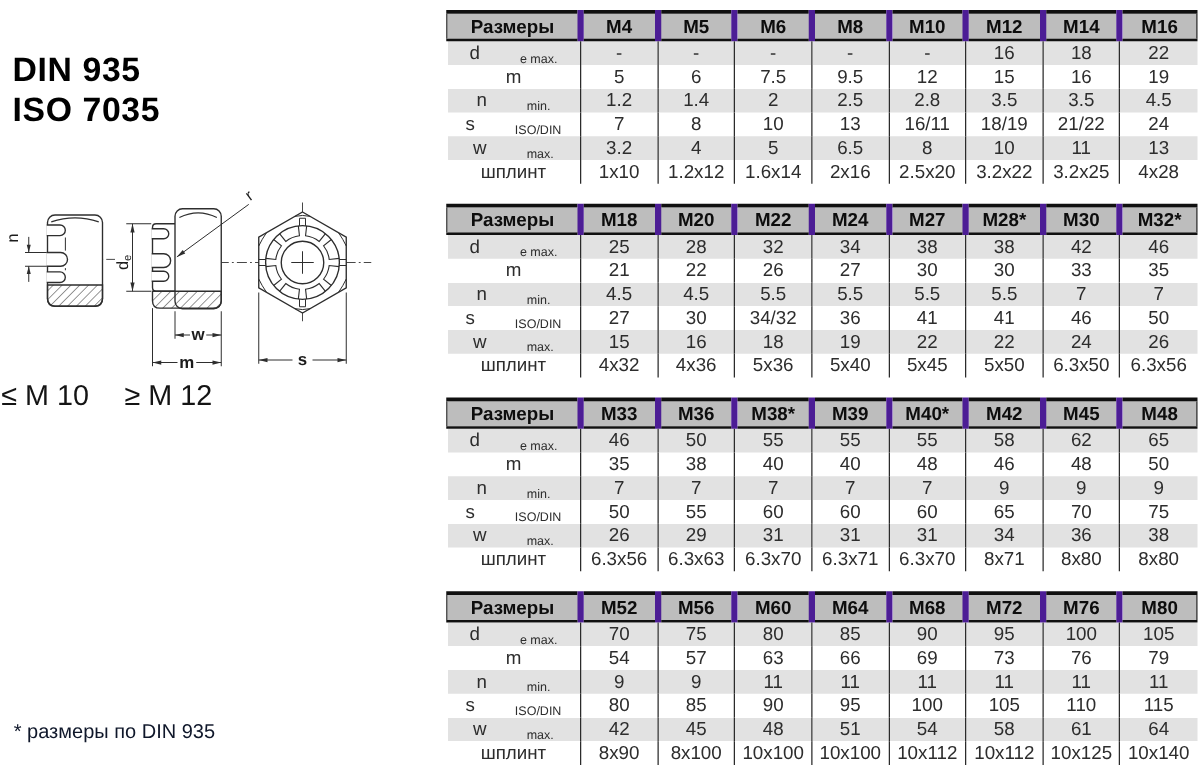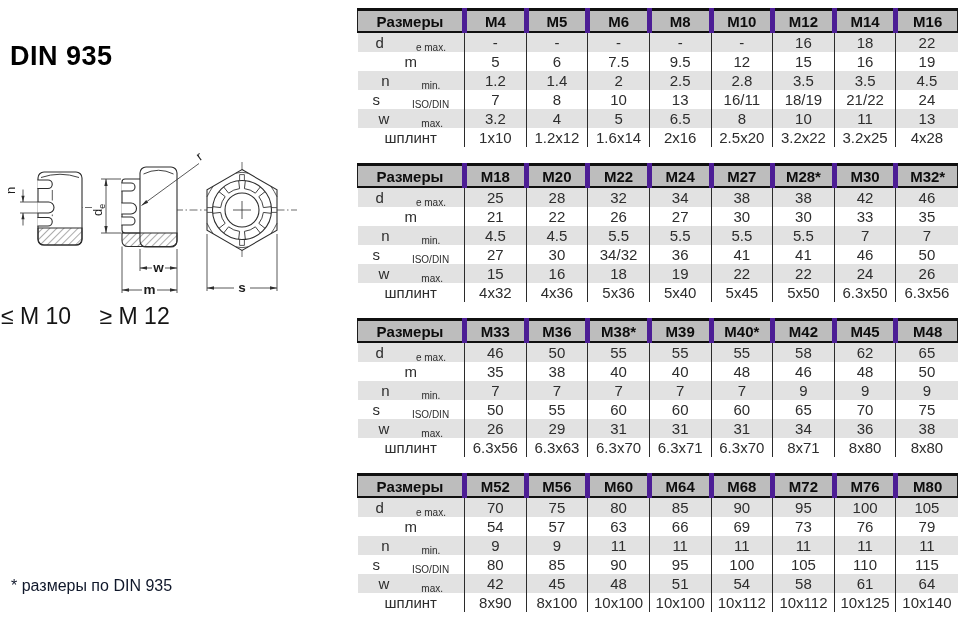--- a/index.html
+++ b/index.html
@@ -40,20 +40,21 @@
   table.size-table col.lbl-col { width:107px; }
   table.size-table tr.shaded { background:var(--stripe-bg,#e2e2e2); }
   table.size-table td sub { font-size:10px; vertical-align:-3px; line-height:0;margin-left:32px; }
   table.size-table td.lbl { font-size:15px; }
 </style>
 </head>
 <body>
 
 <div class="left-panel">
   <div class="std-title">DIN 935</div>
+  <div class="std-title">ISO 7035</div>
 </div>
 
 <svg class="drawing-svg" width="330" height="160" viewBox="0 0 330 160">
   <defs>
     <pattern id="hatch" width="5" height="5" patternUnits="userSpaceOnUse" patternTransform="rotate(45)">
       <line x1="0" y1="0" x2="0" y2="5" stroke="#2e2e2e" stroke-width="0.8"></line>
     </pattern>
   </defs>
 
   <g stroke="#2e2e2e" stroke-width="0.7" stroke-dasharray="8 2.5 1.5 2.5" fill="none">

